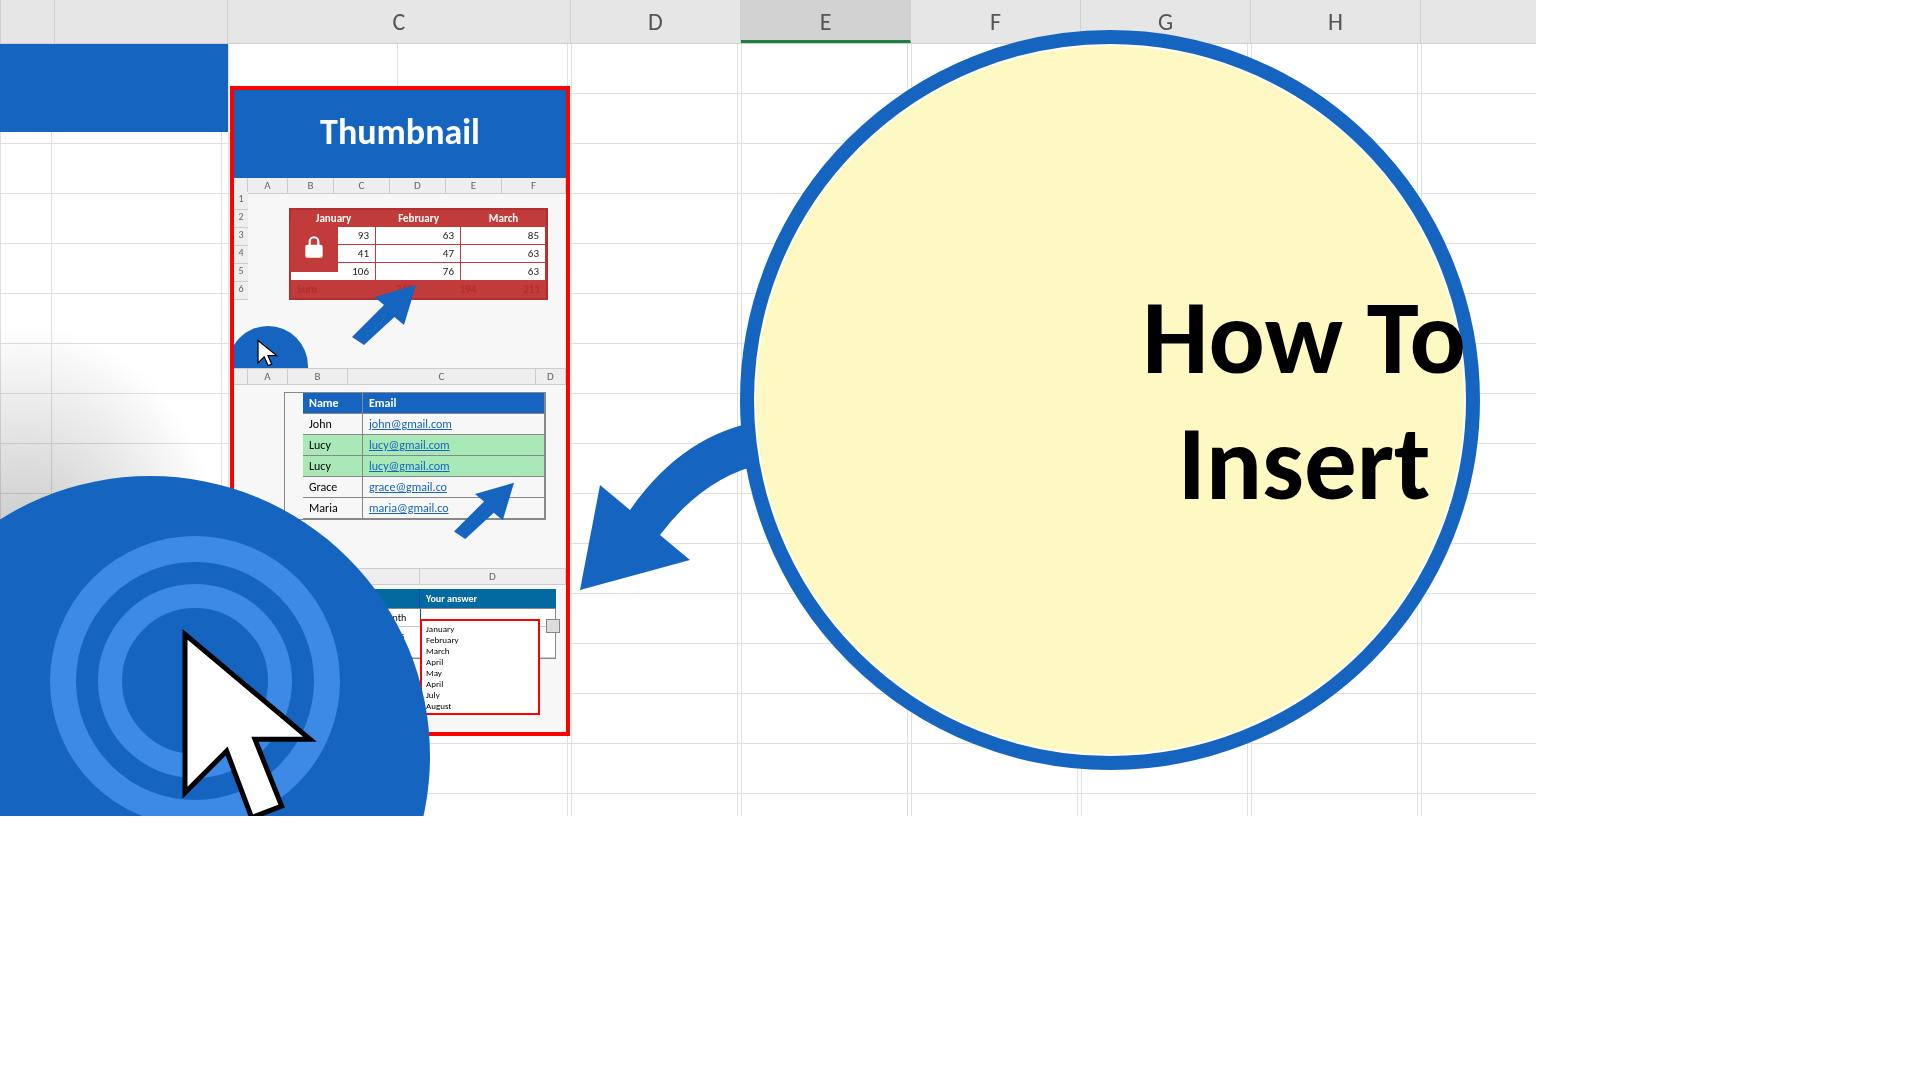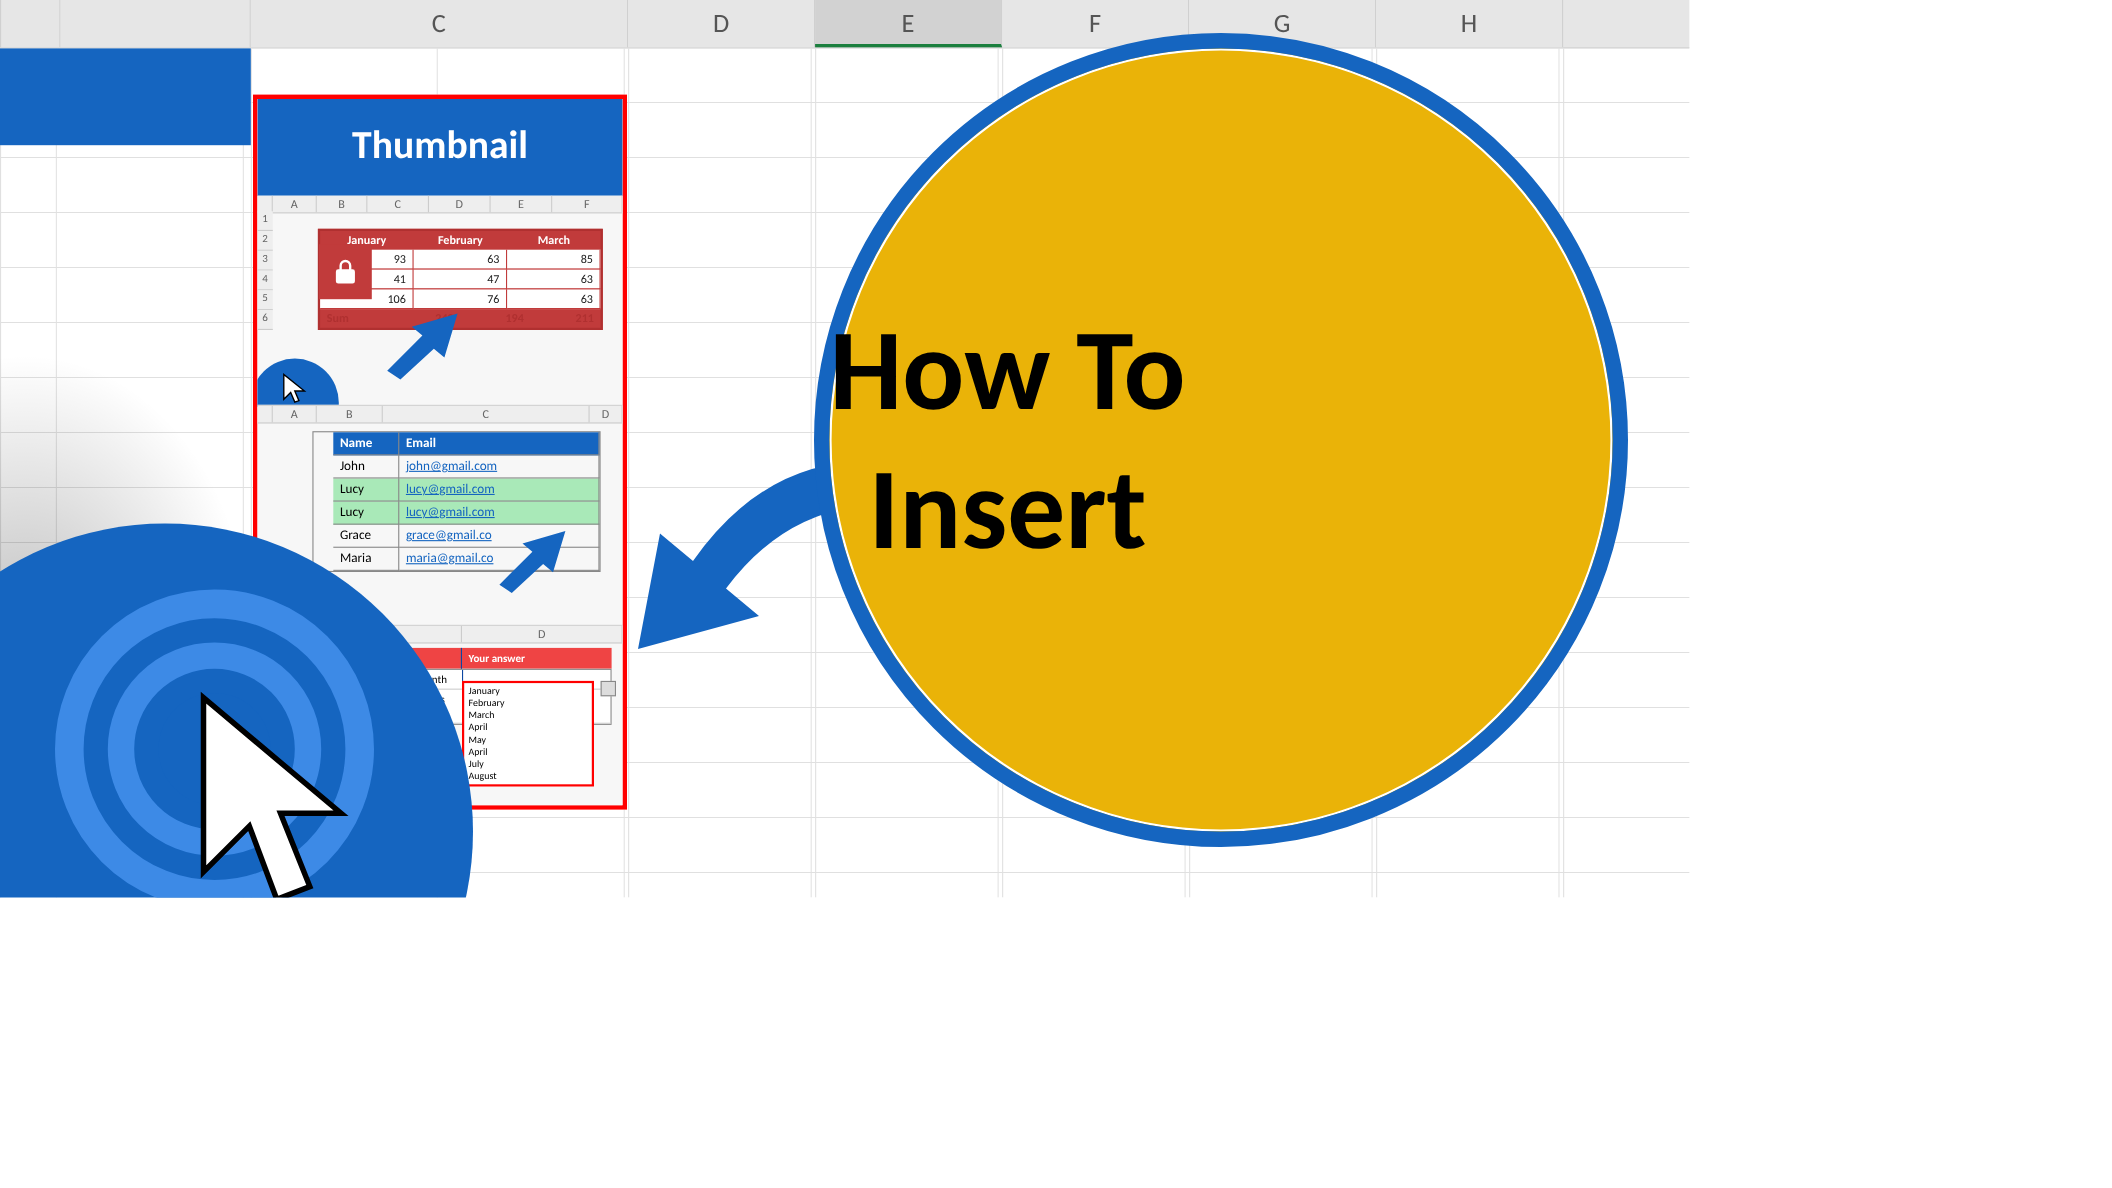--- a/index.html
+++ b/index.html
@@ -143,21 +143,21 @@
   .mini2-row .c-email{flex:1;color:#1565c0;text-decoration:underline;}
   .mini2-hdr{background:#1565c0;color:#fff;font-weight:bold;}
   .mini2-hdr .c-email{color:#fff;text-decoration:none;}
   .mini2-row.dup{background:#a9e9b8;}
 
   
   .mini3{height:180px;border-top:1px solid #ccc;}
   .mini3-table{
     position:absolute;top:20px;left:46px;right:10px;font-size:10px;
   }
-  .mini3-hdr{display:flex;background:#ef4444;color:#fff;font-weight:bold;}
+  .mini3-hdr{display:flex;background:#0369a1;color:#fff;font-weight:bold;}
   .mini3-hdr div{padding:3px 6px;}
   .mini3-q{flex:0 0 140px;border-right:1px solid #0d47a1;}
   .mini3-a{flex:1;}
   .mini3-body{border:1px solid #888;background:#fff;}
   .mini3-body .row{display:flex;}
   .mini3-body .row div{padding:2px 6px;border-bottom:1px solid #ccc;}
   .mini3-dd{
     position:absolute;top:50px;left:186px;width:120px;
     border:2px solid #f00;background:#fff;font-size:9px;
     padding:2px 14px 2px 4px;
@@ -180,22 +180,22 @@
   
   .small-arrow{position:absolute;}
 
   
   .big-circle{
     position:absolute;
     top:30px; left:740px;
     width:740px;height:740px;
     border:14px solid #1565c0;
     border-radius:50%;
-    background:#eab308;
-    display:flex;align-items:center;justify-content:flex-start;
+    background:#fef9c3;
+    display:flex;align-items:center;justify-content:flex-end;
     text-align:center;
     box-shadow:0 0 0 2px #fff inset;
   }
   .big-circle-text{
     font-size:105px;
     font-weight:600;
     color:#000;
     line-height:1.2;
     font-family: Calibri, Arial, sans-serif;
   }

